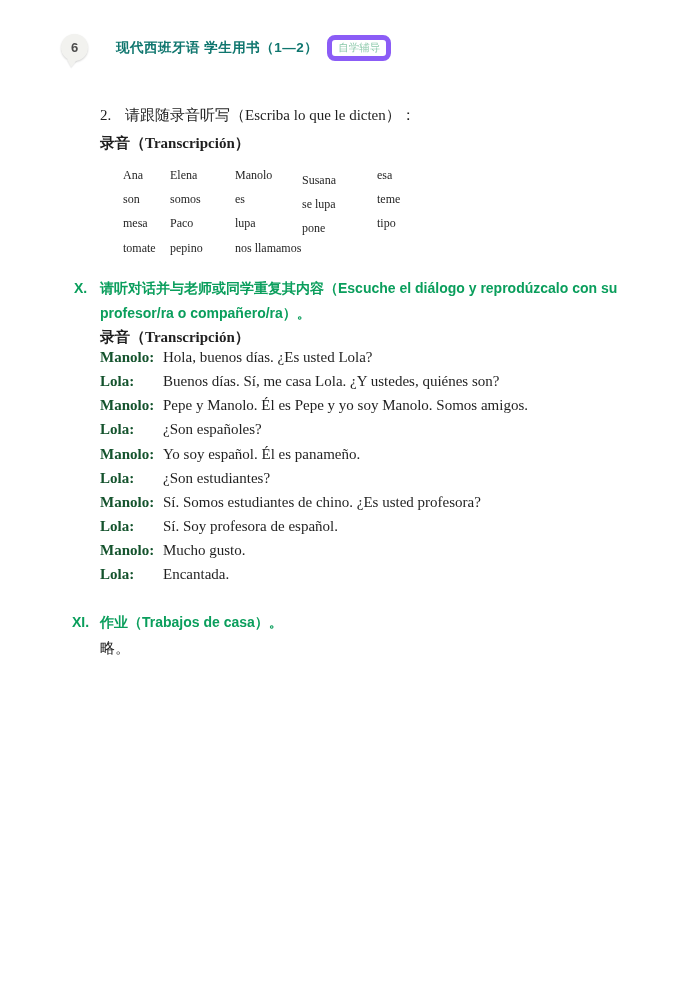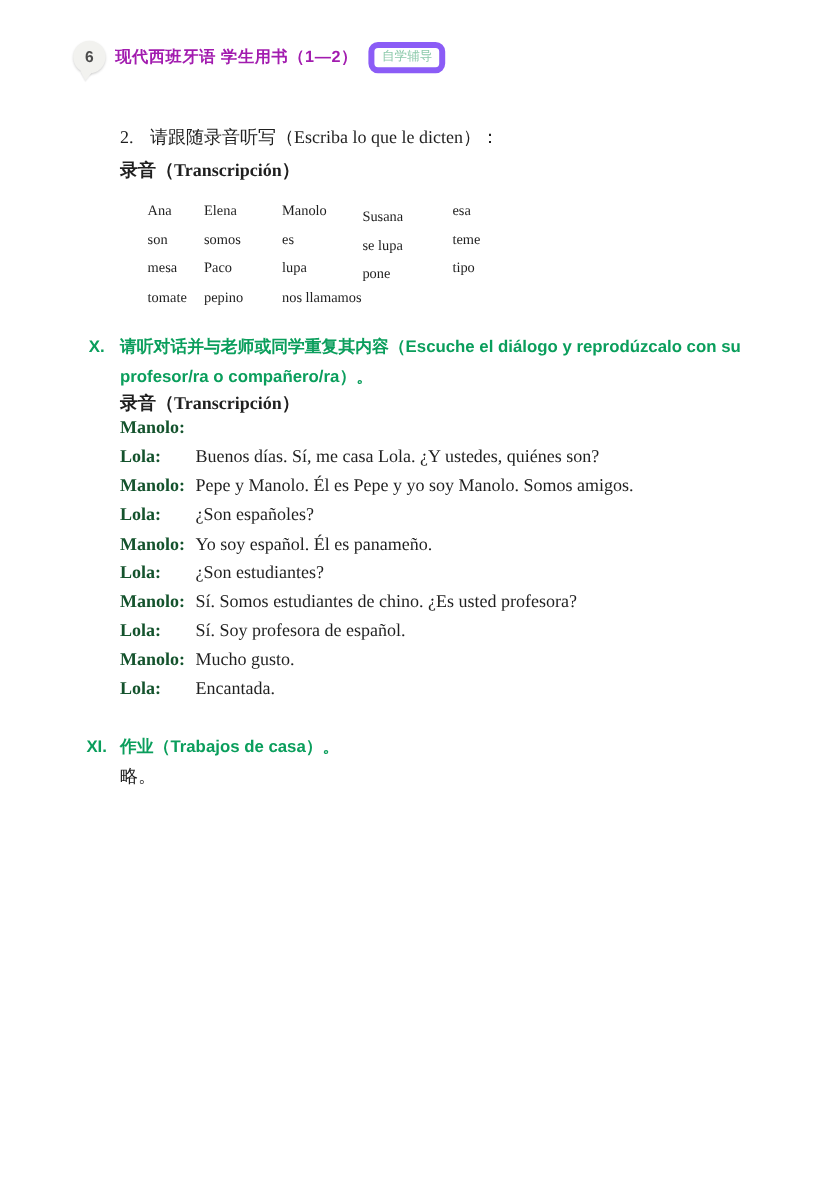--- a/index.html
+++ b/index.html
@@ -29,24 +29,24 @@
     font-size:13px; font-weight:bold; color:#4c4c4c;
   }
   .balloon-tail {
     position:absolute; bottom:-3px; left:7px;
     width:8px; height:8px;
     background:#f2f2ef;
     transform:rotate(60deg) skew(20deg);
     box-shadow:1px 1px 1px rgba(0,0,0,0.08);
   }
   .book-title {
-    margin-left:8px;
+    margin-left:28px;
     font-family:"Liberation Sans", sans-serif;
     font-size:13.5px; font-weight:bold;
-    color:#a21caf;
+    color:#0f766e;
     letter-spacing:0.5px;
   }
   .badge {
     margin-left:9px;
     font-family:"Liberation Sans", sans-serif;
     font-size:10.5px;
     color:#8cc9ab;
     border:5px solid #8b5cf6;
     border-radius:8px;
     padding:1px 6px 2px 6px;
@@ -156,20 +156,21 @@
   <div class="sec-head secX">
     <span class="sec-num">X.</span>
     <span class="sec-title">请听对话并与老师或同学重复其内容（Escuche el diálogo y reprodúzcalo con su profesor/ra o compañero/ra）。</span>
   </div>
 
   <div class="secX-trans">录音（Transcripción）</div>
 
   <div class="dialogue">
     <div class="dia-row">
       <span class="dia-speaker">Manolo:</span>
+      <span class="dia-text">Hola, buenos días. ¿Es usted Lola?</span>
     </div>
     <div class="dia-row">
       <span class="dia-speaker">Lola:</span>
       <span class="dia-text">Buenos días. Sí, me casa Lola. ¿Y ustedes, quiénes son?</span>
     </div>
     <div class="dia-row">
       <span class="dia-speaker">Manolo:</span>
       <span class="dia-text">Pepe y Manolo. Él es Pepe y yo soy Manolo. Somos amigos.</span>
     </div>
     <div class="dia-row">

